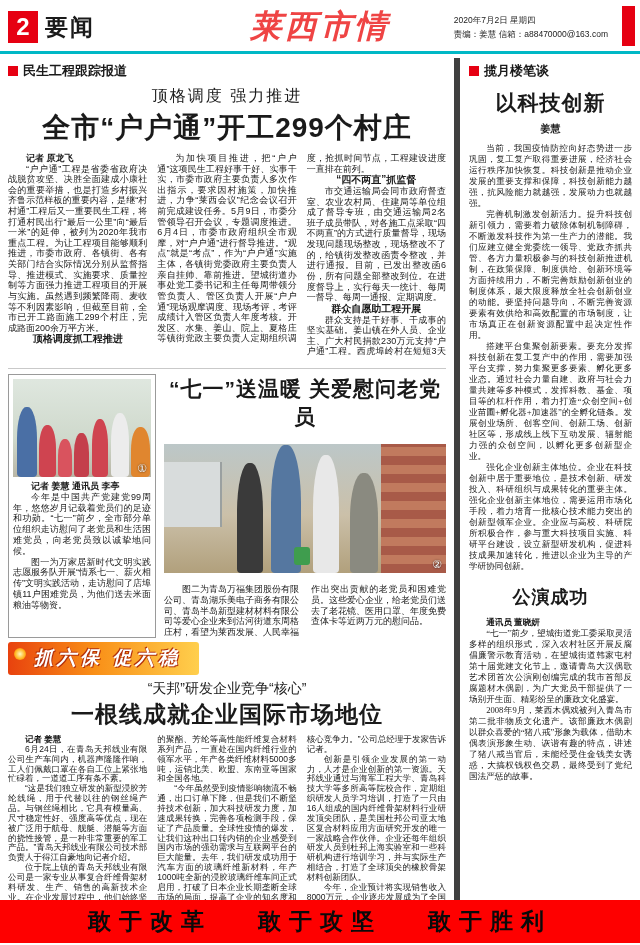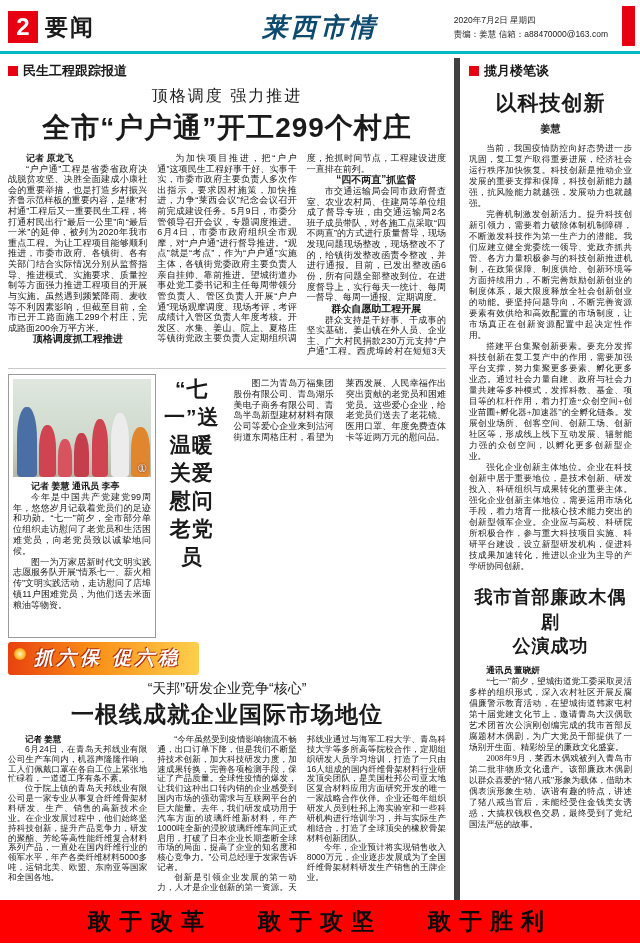--- a/index.html
+++ b/index.html
@@ -5,21 +5,21 @@
   html,body{margin:0;padding:0;background:#fff;}
   .page{width:640px;height:945px;position:relative;margin:0 auto;background:#fff;
         font-family:"Liberation Sans",sans-serif;color:#1a1a1a;overflow:hidden;}
   
   .header{height:48px;display:flex;align-items:center;padding:6px 8px 0;box-sizing:border-box;position:relative;}
   .page-num{width:30px;height:32px;background:#e60012;color:#fff;font-weight:bold;font-size:24px;
             display:flex;align-items:center;justify-content:center;margin-right:7px;}
   .section-name{font-size:23px;font-weight:bold;letter-spacing:2px;}
   .masthead{position:absolute;left:0;right:0;text-align:center;
             font-family:"Liberation Serif",serif;font-style:italic;font-weight:900;
-            font-size:26px;color:#0c4a6e;letter-spacing:3px;}
+            font-size:32px;color:#ef4444;letter-spacing:3px;}
   .pub-info{margin-left:auto;font-size:8.5px;line-height:1.7;color:#222;padding-right:24px;z-index:2;}
   .corner-block{position:absolute;right:5px;top:6px;width:13px;height:40px;background:#e60012;}
   .rule-cyan{height:3px;background:#00b8c6;margin-top:3px;}
   
   .content{display:flex;padding:4px 8px 0;box-sizing:border-box;}
   .left-pane{width:452px;padding-right:8px;border-right:6px solid #404040;box-sizing:border-box;}
   .right-pane{flex:1;padding-left:9px;box-sizing:border-box;}
   .tag-row{display:flex;align-items:center;gap:5px;font-weight:bold;font-size:13px;margin-top:4px;}
   .red-sq{width:10px;height:10px;background:#e60012;flex:0 0 auto;}
   
@@ -33,21 +33,21 @@
   .colhead{text-align:center;font-weight:bold;font-size:10px;margin:1px 0;}
   
   .photo-section{display:flex;gap:8px;margin-top:7px;height:270px;border-top:1px solid #c9c9c9;padding-top:5px;box-sizing:border-box;}
   .ps-left{width:148px;flex:0 0 auto;border:1px solid #9a9a9a;padding:4px;box-sizing:border-box;
            font-size:9px;line-height:1.2;text-align:justify;}
   .photo{position:relative;overflow:hidden;}
   .photo1{height:98px;background:linear-gradient(180deg,#dfe7df 0%,#cfd9cc 60%,#b9b6a6 100%);margin-bottom:4px;}
   .pmark{position:absolute;right:4px;bottom:3px;color:#fff;font-size:11px;line-height:1;
          text-shadow:0 0 2px #000;}
   .fig{position:absolute;bottom:0;border-radius:45% 45% 4px 4px;}
-  .ps-right{flex:1;display:flex;flex-direction:row;min-width:0;gap:7px;}
+  .ps-right{flex:1;display:flex;flex-direction:column;min-width:0;gap:7px;}
   .headline2{text-align:center;font-weight:bold;font-size:21px;letter-spacing:1px;margin:1px 0 6px;}
   .photo2{height:166px;background:linear-gradient(180deg,#bcc7c8 0%,#cbc0a9 55%,#b1a07c 100%);}
   .brick-wall{position:absolute;right:0;top:0;width:23%;height:100%;
               background:repeating-linear-gradient(0deg,#a85a48 0 9px,#c17a5e 9px 18px);}
   .shed{position:absolute;left:0;top:14%;width:20%;height:50%;background:#d8dcdc;border-right:2px solid #9aa0a0;}
   .greenbag{position:absolute;left:46%;bottom:6%;width:16px;height:18px;background:#3f9d4e;border-radius:3px;}
   .cap-cols{column-count:2;column-gap:12px;font-size:9px;line-height:1.2;text-align:justify;margin-top:4px;}
   
   .bottom-section{margin-top:4px;}
   .banner-66{display:inline-block;background:linear-gradient(90deg,#e8420e 0%,#f98f17 45%,#ffcf4d 100%);
@@ -147,20 +147,21 @@
       <div class="bottom-section">
         <div class="banner-66">
           <span class="flame-dot"></span>
           <span>抓六保 促六稳</span>
         </div>
         <div class="kicker2">“天邦”研发企业竞争“核心”</div>
         <div class="headline3">一根线成就企业国际市场地位</div>
         <div class="article-cols cols-bottom">
           <p class="byline">记者 姜慧</p>
           <p class="ind">6月24日，在青岛天邦线业有限公司生产车间内，机器声隆隆作响，工人们佩戴口罩在各自工位上紧张地忙碌着，一道道工序有条不紊。</p>
+          <p class="ind">“这是我们独立研发的新型浸胶芳纶线绳，用于代替以往的钢丝绳产品。与钢丝绳相比，它具有模量高、尺寸稳定性好、强度高等优点，现在被广泛用于航母、舰艇、潜艇等方面的挠性接管，是一种非常重要的军工产品。”青岛天邦线业有限公司技术部负责人于得江自豪地向记者介绍。</p>
           <p class="ind">位于院上镇的青岛天邦线业有限公司是一家专业从事复合纤维骨架材料研发、生产、销售的高新技术企业。在企业发展过程中，他们始终坚持科技创新，提升产品竞争力，研发的聚酯、芳纶等高性能纤维复合材料系列产品，一直处在国内纤维行业的领军水平，年产各类纤维材料5000多吨，运销北美、欧盟、东南亚等国家和全国各地。</p>
           <p class="ind">“今年虽然受到疫情影响物流不畅通，出口订单下降，但是我们不断坚持技术创新，加大科技研发力度，加速成果转换，完善各项检测手段，保证了产品质量。全球性疫情的爆发，让我们这种出口转内销的企业感受到国内市场的强劲需求与互联网平台的巨大能量。去年，我们研发成功用于汽车方面的玻璃纤维新材料，年产1000吨全新的浸胶玻璃纤维车间正式启用，打破了日本企业长期垄断全球市场的局面，提高了企业的知名度和核心竞争力。”公司总经理于发家告诉记者。</p>
           <p class="ind">创新是引领企业发展的第一动力，人才是企业创新的第一资源。天邦线业通过与海军工程大学、青岛科技大学等多所高等院校合作，定期组织研发人员学习培训，打造了一只由16人组成的国内纤维骨架材料行业研发顶尖团队，是美国杜邦公司亚太地区复合材料应用方面研究开发的唯一一家战略合作伙伴。企业还每年组织研发人员到杜邦上海实验室和一些科研机构进行培训学习，并与实际生产相结合，打造了全球顶尖的橡胶骨架材料创新团队。</p>
           <p class="ind">今年，企业预计将实现销售收入8000万元，企业逐步发展成为了全国纤维骨架材料研发生产销售的王牌企业。</p>
         </div>
       </div>
     </div>
 
     <div class="right-pane">
 
@@ -174,21 +175,20 @@
       </div>
       <div class="essay-author">姜慧</div>
       <div class="serif-body">
         <p class="ind">当前，我国疫情防控向好态势进一步巩固，复工复产取得重要进展，经济社会运行秩序加快恢复。科技创新是推动企业发展的重要支撑和保障，科技创新能力越强，抗风险能力就越强，发展动力也就越强。</p>
         <p class="ind">完善机制激发创新活力。提升科技创新引领力，需要着力破除体制机制障碍，不断激发科技作为第一生产力的潜能。我们应建立健全党委统一领导、党政齐抓共管、各方力量积极参与的科技创新推进机制，在政策保障、制度供给、创新环境等方面持续用力，不断完善鼓励创新创业的制度体系，最大限度释放全社会创新创业的动能。要坚持问题导向，不断完善资源要素有效供给和高效配置的市场制度，让市场真正在创新资源配置中起决定性作用。</p>
         <p class="ind">搭建平台集聚创新要素。要充分发挥科技创新在复工复产中的作用，需要加强平台支撑，努力集聚更多要素、孵化更多业态。通过社会力量自建、政府与社会力量共建等多种模式，发挥科教、基金、项目等的杠杆作用，着力打造“众创空间+创业苗圃+孵化器+加速器”的全孵化链条。发展创业场所、创客空间、创新工场、创新社区等，形成线上线下互动发展、辐射能力强的众创空间，以孵化更多创新型企业。</p>
         <p class="ind">强化企业创新主体地位。企业在科技创新中居于重要地位，是技术创新、研发投入、科研组织与成果转化的重要主体。强化企业创新主体地位，需要运用市场化手段，着力培育一批核心技术能力突出的创新型领军企业。企业应与高校、科研院所积极合作，参与重大科技项目实施、科研平台建设，设立新型研发机构，促进科技成果加速转化，推进以企业为主导的产学研协同创新。</p>
       </div>
 
       <div class="puppet-title">
-        <div>我市首部廉政木偶剧</div>
         <div>公演成功</div>
       </div>
       <div class="serif-body">
         <p class="byline">通讯员 董晓妍</p>
         <p class="ind">“七一”前夕，望城街道党工委采取灵活多样的组织形式，深入农村社区开展反腐倡廉警示教育活动，在望城街道韩家屯村第十届党建文化节上，邀请青岛大汉偶歌艺术团首次公演刚创编完成的我市首部反腐题材木偶剧，为广大党员干部提供了一场别开生面、精彩纷呈的廉政文化盛宴。</p>
         <p class="ind">2008年9月，莱西木偶戏被列入青岛市第二批非物质文化遗产。该部廉政木偶剧以群众喜爱的“猪八戒”形象为载体，借助木偶表演形象生动、诙谐有趣的特点，讲述了猪八戒当官后，未能经受住金钱美女诱惑，大搞权钱权色交易，最终受到了党纪国法严惩的故事。</p>
       </div>
     </div>
   </div>
 

